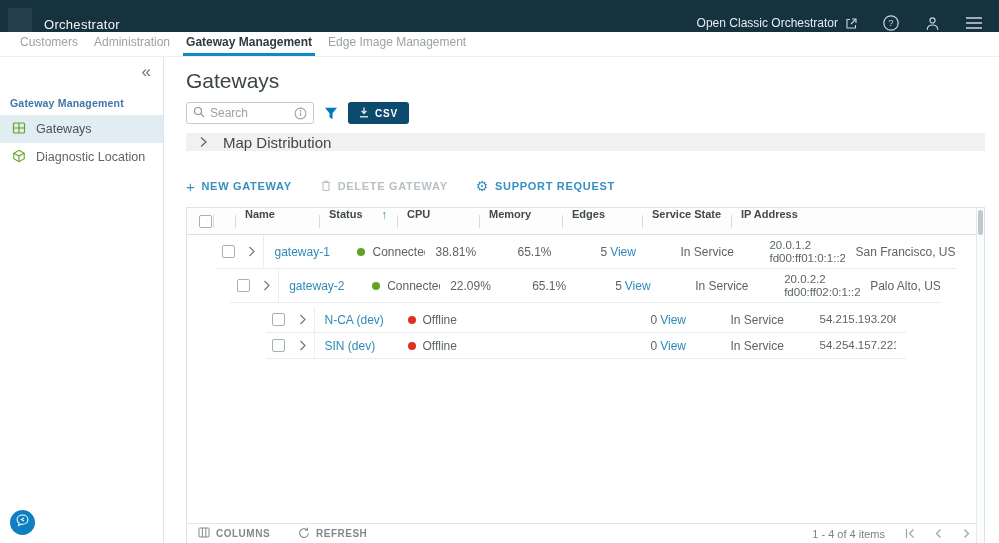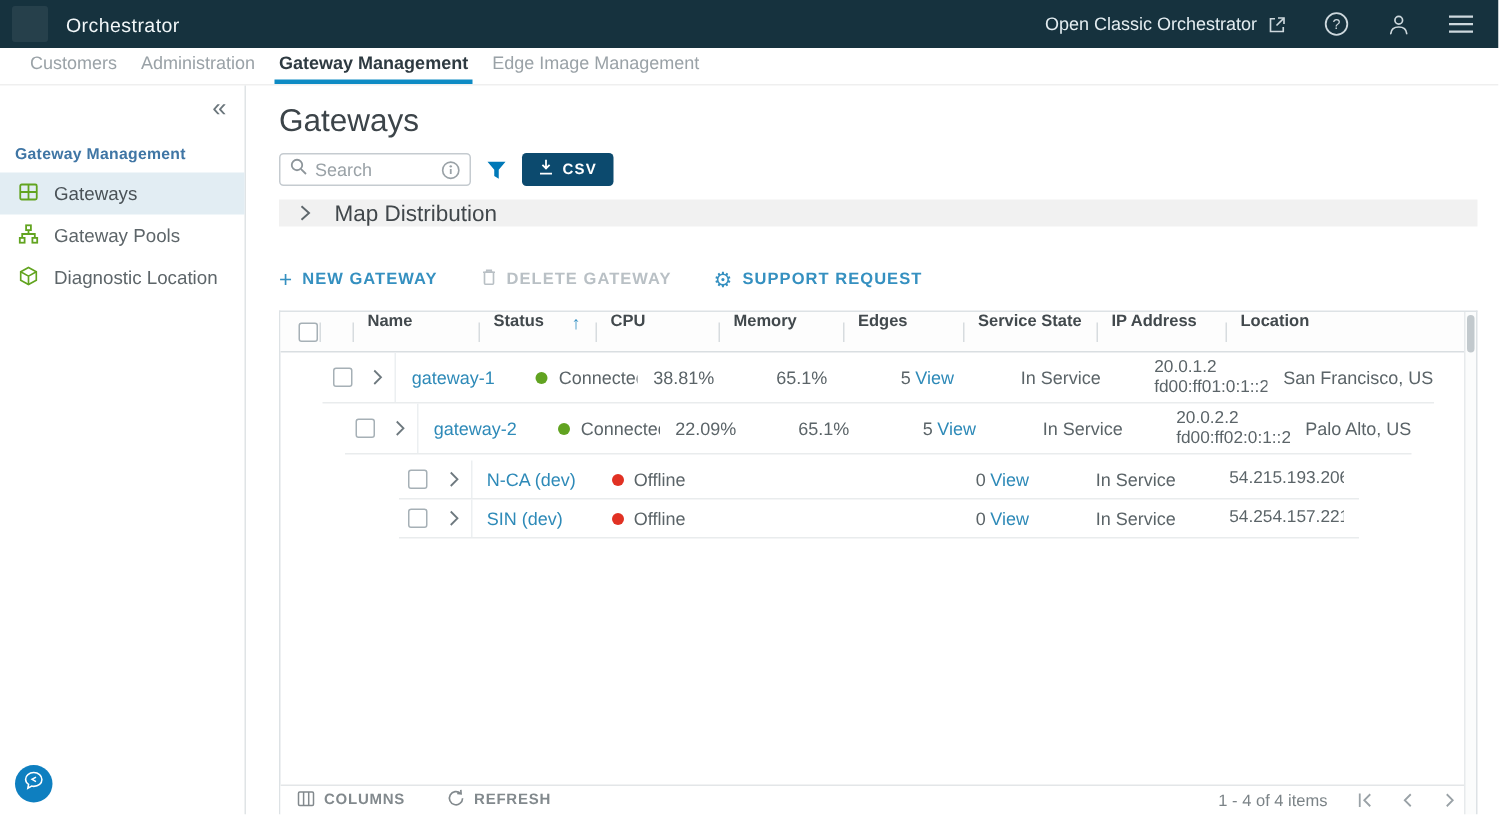--- a/index.html
+++ b/index.html
@@ -4,21 +4,21 @@
 <style>
   * { box-sizing: border-box; margin: 0; padding: 0; }
   html,body { width: 999px; height: 543px; }
   body {
     font-family: "Liberation Sans", sans-serif;
     background: #fff; color: #5b6468;
     position: relative; overflow: hidden;
   }
   
   .topbar {
-    height: 32px; background: #16323e; display: flex; align-items: center;
+    height: 32px; background: #16323e; display: flex; align-items: flex-end;
     padding: 0 16px 0 8px; color: #eef4f6;
   }
   .logo-square { width: 24px; height: 24px; background: rgba(255,255,255,.07); border-radius: 2px; margin-right: 12px; }
   .app-title { font-size: 13px; letter-spacing: .3px; color: #f2f7f9; }
   .topbar-right { margin-left: auto; display: flex; align-items: center; gap: 24px; }
   .classic-link { display: flex; align-items: center; gap: 7px; font-size: 12px; color: #e4edf1; cursor: pointer; }
   .tb-icon { display: flex; align-items: center; color: #cdd8dd; cursor: pointer; }
 
   
   .tabbar {
@@ -173,31 +173,20 @@
     <div class="side-item active">
       <span>
         <svg width="14" height="14" viewBox="0 0 14 14">
             <rect x="1.5" y="2" width="11" height="10" rx="1" fill="none" stroke="#62a420" stroke-width="1.2"></rect>
             <path d="M7 2v10M1.5 7h11" stroke="#62a420" stroke-width="1.2"></path>
           </svg>
       </span>
       <span>Gateways</span>
     </div>
 
-    <div class="side-item">
-      <span>
-        <svg width="14" height="14" viewBox="0 0 14 14" fill="none" stroke="#62a420" stroke-width="1.2">
-            <rect x="5.4" y="1.2" width="3.2" height="3.2"></rect>
-            <rect x="1.2" y="9.6" width="3.2" height="3.2"></rect>
-            <rect x="9.6" y="9.6" width="3.2" height="3.2"></rect>
-            <path d="M7 4.4V7M2.8 9.6V7h8.4v2.6"></path>
-          </svg>
-      </span>
-      <span>Gateway Pools</span>
-    </div>
 
     <div class="side-item">
       <span>
         <svg width="14" height="14" viewBox="0 0 14 14" fill="none" stroke="#62a420" stroke-width="1.1">
             <path d="M7 1.3l5.2 2.9v5.6L7 12.7 1.8 9.8V4.2z"></path>
             <path d="M1.8 4.2L7 7.1l5.2-2.9M7 7.1v5.6"></path>
           </svg>
       </span>
       <span>Diagnostic Location</span>
     </div>
@@ -288,23 +277,20 @@
             <span>Memory</span>
           </div>
         <div class="th sep">
             <span>Edges</span>
           </div>
         <div class="th sep">
             <span>Service State</span>
           </div>
         <div class="th sep">
             <span>IP Address</span>
-          </div>
-        <div class="th sep">
-            <span>Location</span>
           </div>
       </div>
 
       <div class="tbody">
           <div class="tr body tall">
             <div class="td c-check">
               <span class="cb"></span>
             </div>
             <div class="td c-exp">
               <svg width="8" height="11" viewBox="0 0 8 11">

